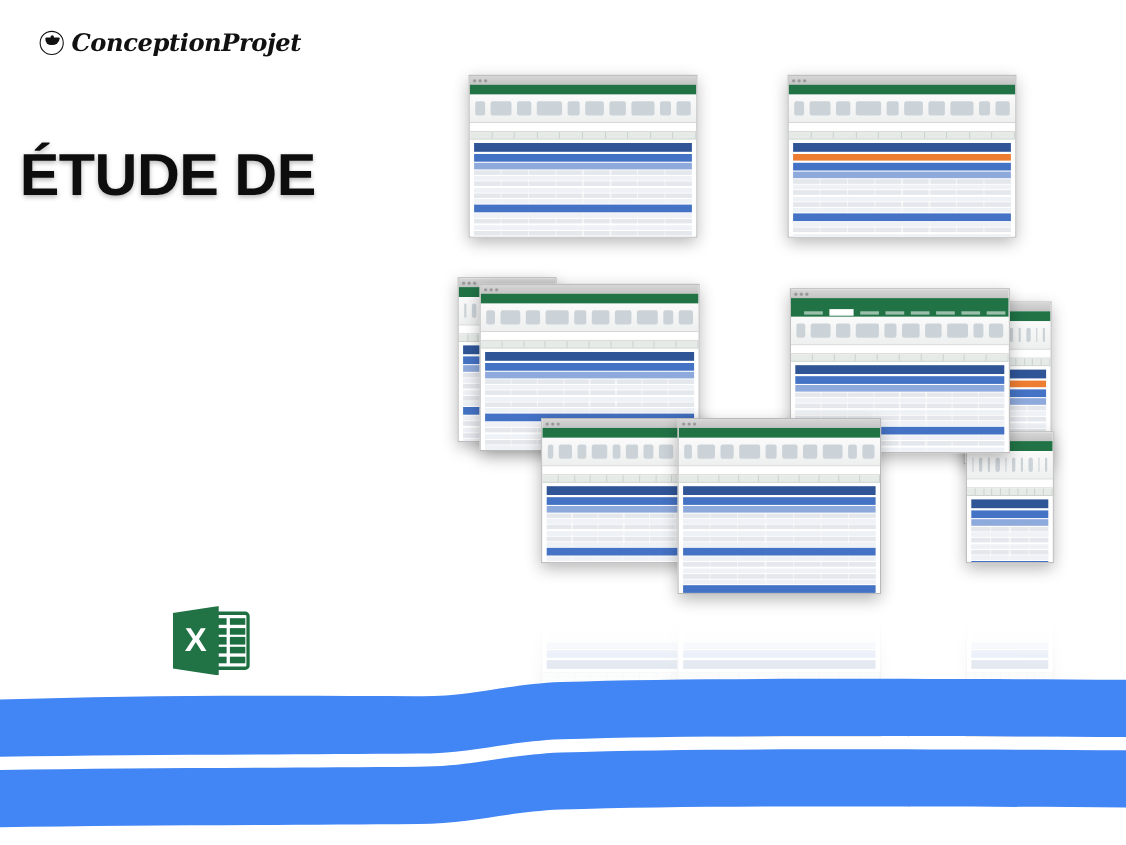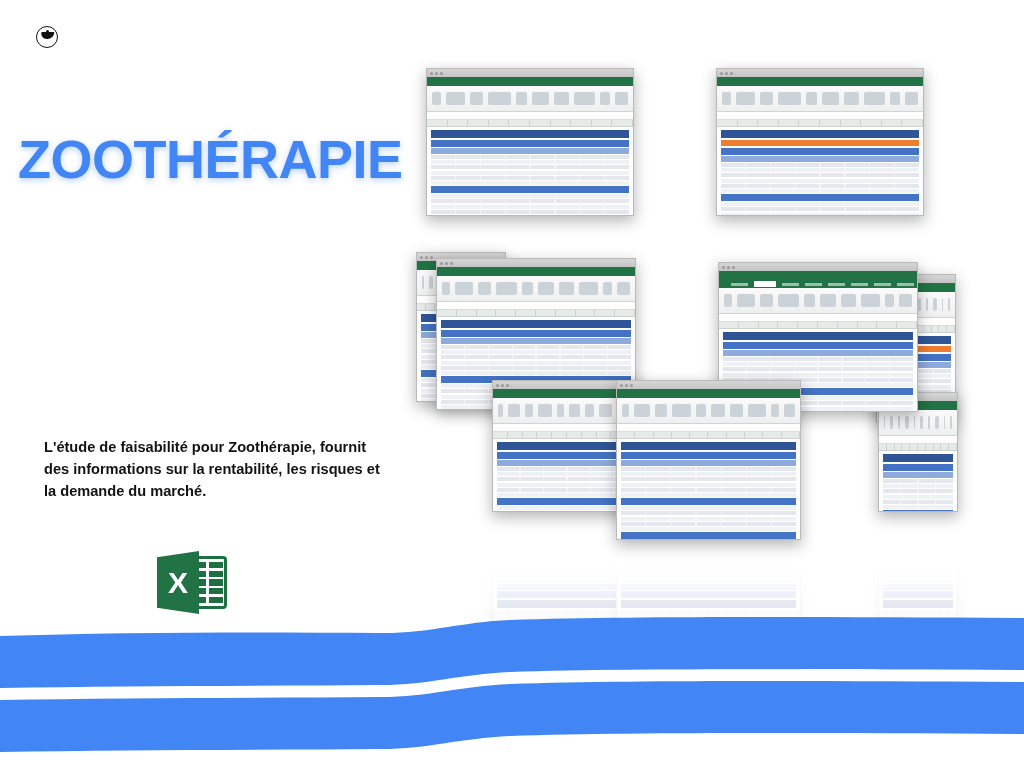--- a/index.html
+++ b/index.html
@@ -302,28 +302,28 @@
   }
   .waves svg { display: block; width: 1024px; height: 160px; }
 </style>
 </head>
 <body>
 
 <div id="page">
 
   <div class="brand">
     <span class="brand-mark"></span>
+    <span class="brand-name">ConceptionProjet</span>
   </div>
 
 
   <div class="hero">
-    <div class="hero-line accent">ZOOTHÉRAPIE</div>
+    <div class="hero-line">ÉTUDE DE</div>
   </div>
 
-  <div class="hero-desc">L'étude de faisabilité pour Zoothérapie, fournit des informations sur la rentabilité, les risques et la demande du marché.</div>
 
   <div class="excel-logo">
     <div class="doc"></div>
     <div class="grid">
       <i></i>
         <i></i>
         <i></i>
         <i></i>
         <i></i>
         <i></i>

